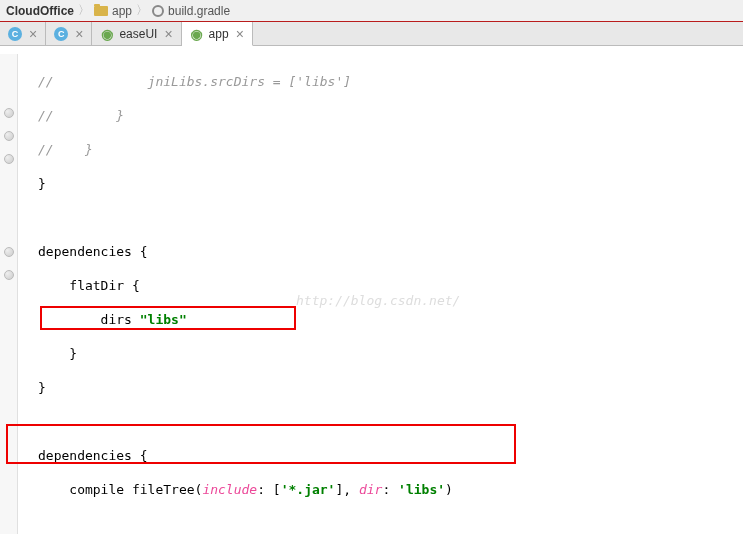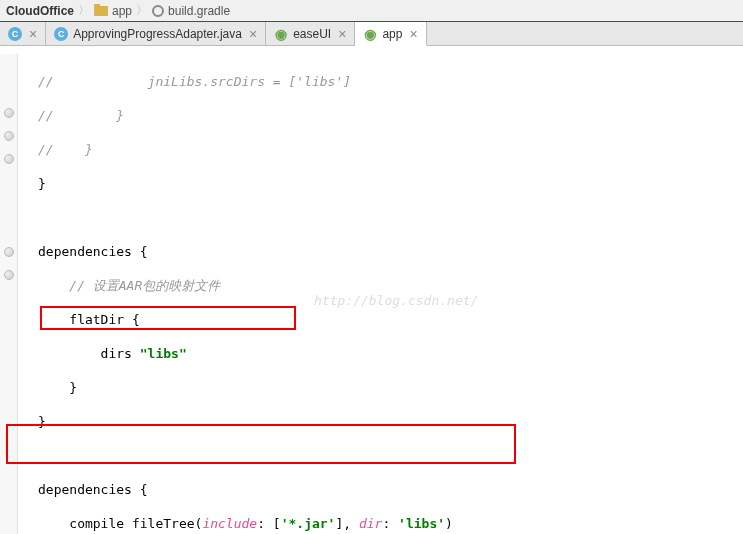--- a/index.html
+++ b/index.html
@@ -47,21 +47,20 @@
   </span>
 </div>
 
 <div class="tabbar">
   <div class="tab">
     <span class="c-icon">C</span>
     <span class="tab-close">×</span>
   </div>
   <div class="tab">
     <span class="c-icon">C</span>
-    <span>ApprovingProgressAdapter.java</span>
     <span class="tab-close">×</span>
   </div>
   <div class="tab">
     <span class="green-icon">◉</span>
     <span>easeUI</span>
     <span class="tab-close">×</span>
   </div>
   <div class="tab active">
     <span class="green-icon">◉</span>
     <span>app</span>
@@ -82,21 +81,20 @@
     <div style="height:5px"></div>
     <div class="gutter-mark"></div>
   </div>
   <div class="code">
 <div class="line"><span class="cm">//            jniLibs.srcDirs = ['libs']</span></div>
 <div class="line"><span class="cm">//        }</span></div>
 <div class="line"><span class="cm">//    }</span></div>
 <div class="line"><span>}</span></div>
 <div class="line"><span></span></div>
 <div class="line"><span>dependencies {</span></div>
-<div class="line"><span class="cm">    // 设置AAR包的映射文件</span></div>
 <div class="line"><span>    flatDir {</span></div>
 <div class="line"><span>        dirs </span><span class="str">"libs"</span></div>
 <div class="line"><span>    }</span></div>
 <div class="line"><span>}</span></div>
 <div class="line"><span></span></div>
 <div class="line"><span>dependencies {</span></div>
 <div class="line"><span>    compile fileTree(</span><span class="arg">include</span><span>: [</span><span class="str">'*.jar'</span><span>], </span><span class="arg">dir</span><span>: </span><span class="str">'libs'</span><span>)</span></div>
 
 
 
@@ -104,17 +102,17 @@
 
 
 
 
 
 
 
 
 
 
-    <div class="watermark" style="top:238px; left:296px;">http://blog.csdn.net/</div>
+    <div class="watermark" style="top:238px; left:278px;">http://blog.csdn.net/</div>
     <div class="redbox" style="top:252px; left:22px; width:256px; height:24px;"></div>
     <div class="redbox" style="top:370px; left:-12px; width:510px; height:40px;"></div>
   </div>
 </div>
 
 </body></html>

